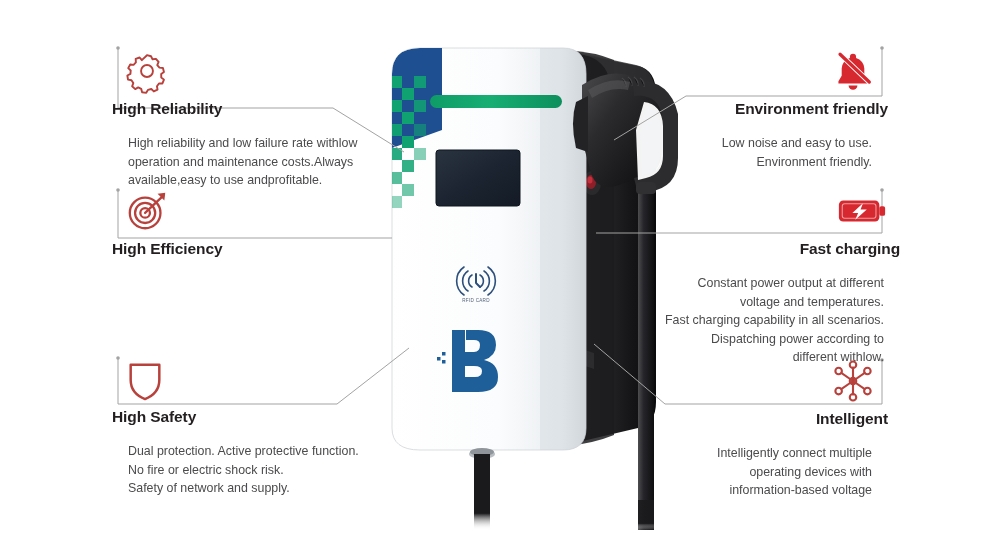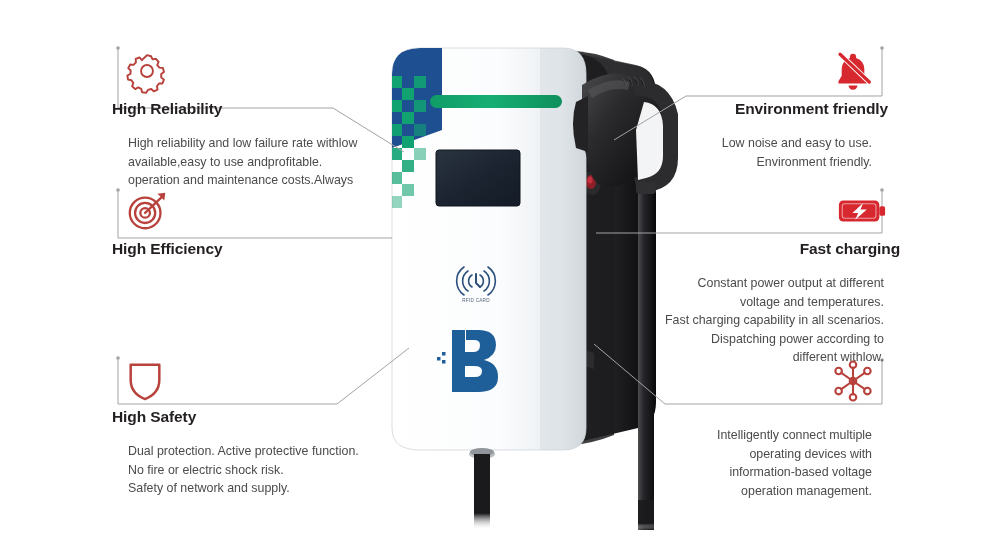--- a/index.html
+++ b/index.html
@@ -261,22 +261,22 @@
                  l-2.9 2.1 l0.1 3.6 l2.8 2.3 l-1.6 4 l-3.6 0 l-2.1 2.9 l0.6 3.5 l-3.9 1.9 l-2.6 -2.5
                  l-3.5 0.9 l-1.8 3.1 l-4.3 -0.6 l-0.9 -3.5 l-3.2 -1.6 l-3.1 1.8 l-3.2 -2.9 l1.2 -3.4
                  l-1.9 -3 l-3.6 -0.6 l-0.7 -4.3 l3.2 -1.7 l0.3 -3.5 l-2.6 -2.5 l2.1 -3.8 l3.5 0.4
                  l2.4 -2.6 l-0.2 -3.6 l4.1 -1.5 l2.3 2.8 z" fill="none" stroke="#b8413c" stroke-width="2" stroke-linejoin="round"></path>
         <circle cx="24" cy="24" r="6.2" fill="none" stroke="#b8413c" stroke-width="2"></circle>
       </svg>
     </div>
     <h3>High Reliability</h3>
     <p>
       <span class="ln">High reliability and low failure rate withlow</span>
+      <span class="ln">operation and maintenance costs.Always</span>
       <span class="ln">available,easy to use andprofitable.</span>
-      <span class="ln">operation and maintenance costs.Always</span>
     </p>
   </div>
 
   <div class="feature left" id="feat-efficiency">
     <div class="icon-wrap">
       <svg width="48" height="46" viewBox="0 0 50 48">
         <circle cx="22" cy="26" r="16" fill="none" stroke="#b8413c" stroke-width="2.4"></circle>
         <circle cx="22" cy="26" r="10.5" fill="none" stroke="#b8413c" stroke-width="2.4"></circle>
         <circle cx="22" cy="26" r="5" fill="none" stroke="#b8413c" stroke-width="2.4"></circle>
         <path d="M22 26 L41 8" stroke="#b8413c" stroke-width="2.4" stroke-linecap="round" fill="none"></path>
@@ -351,21 +351,21 @@
           <circle cx="24" cy="24" r="3.4"></circle>
           <circle cx="24" cy="7" r="3.4"></circle>
           <circle cx="24" cy="41" r="3.4"></circle>
           <circle cx="9" cy="13.5" r="3.4"></circle>
           <circle cx="39" cy="13.5" r="3.4"></circle>
           <circle cx="9" cy="34.5" r="3.4"></circle>
           <circle cx="39" cy="34.5" r="3.4"></circle>
         </g>
       </svg>
     </div>
+    <h3>Intelligent</h3>
     <p>
       <span class="ln">Intelligently connect multiple</span>
       <span class="ln">operating devices with</span>
       <span class="ln">information-based voltage</span>
-      <span class="ln">operation management.</span>
     </p>
   </div>
 
 </div>
 
 </body></html>

